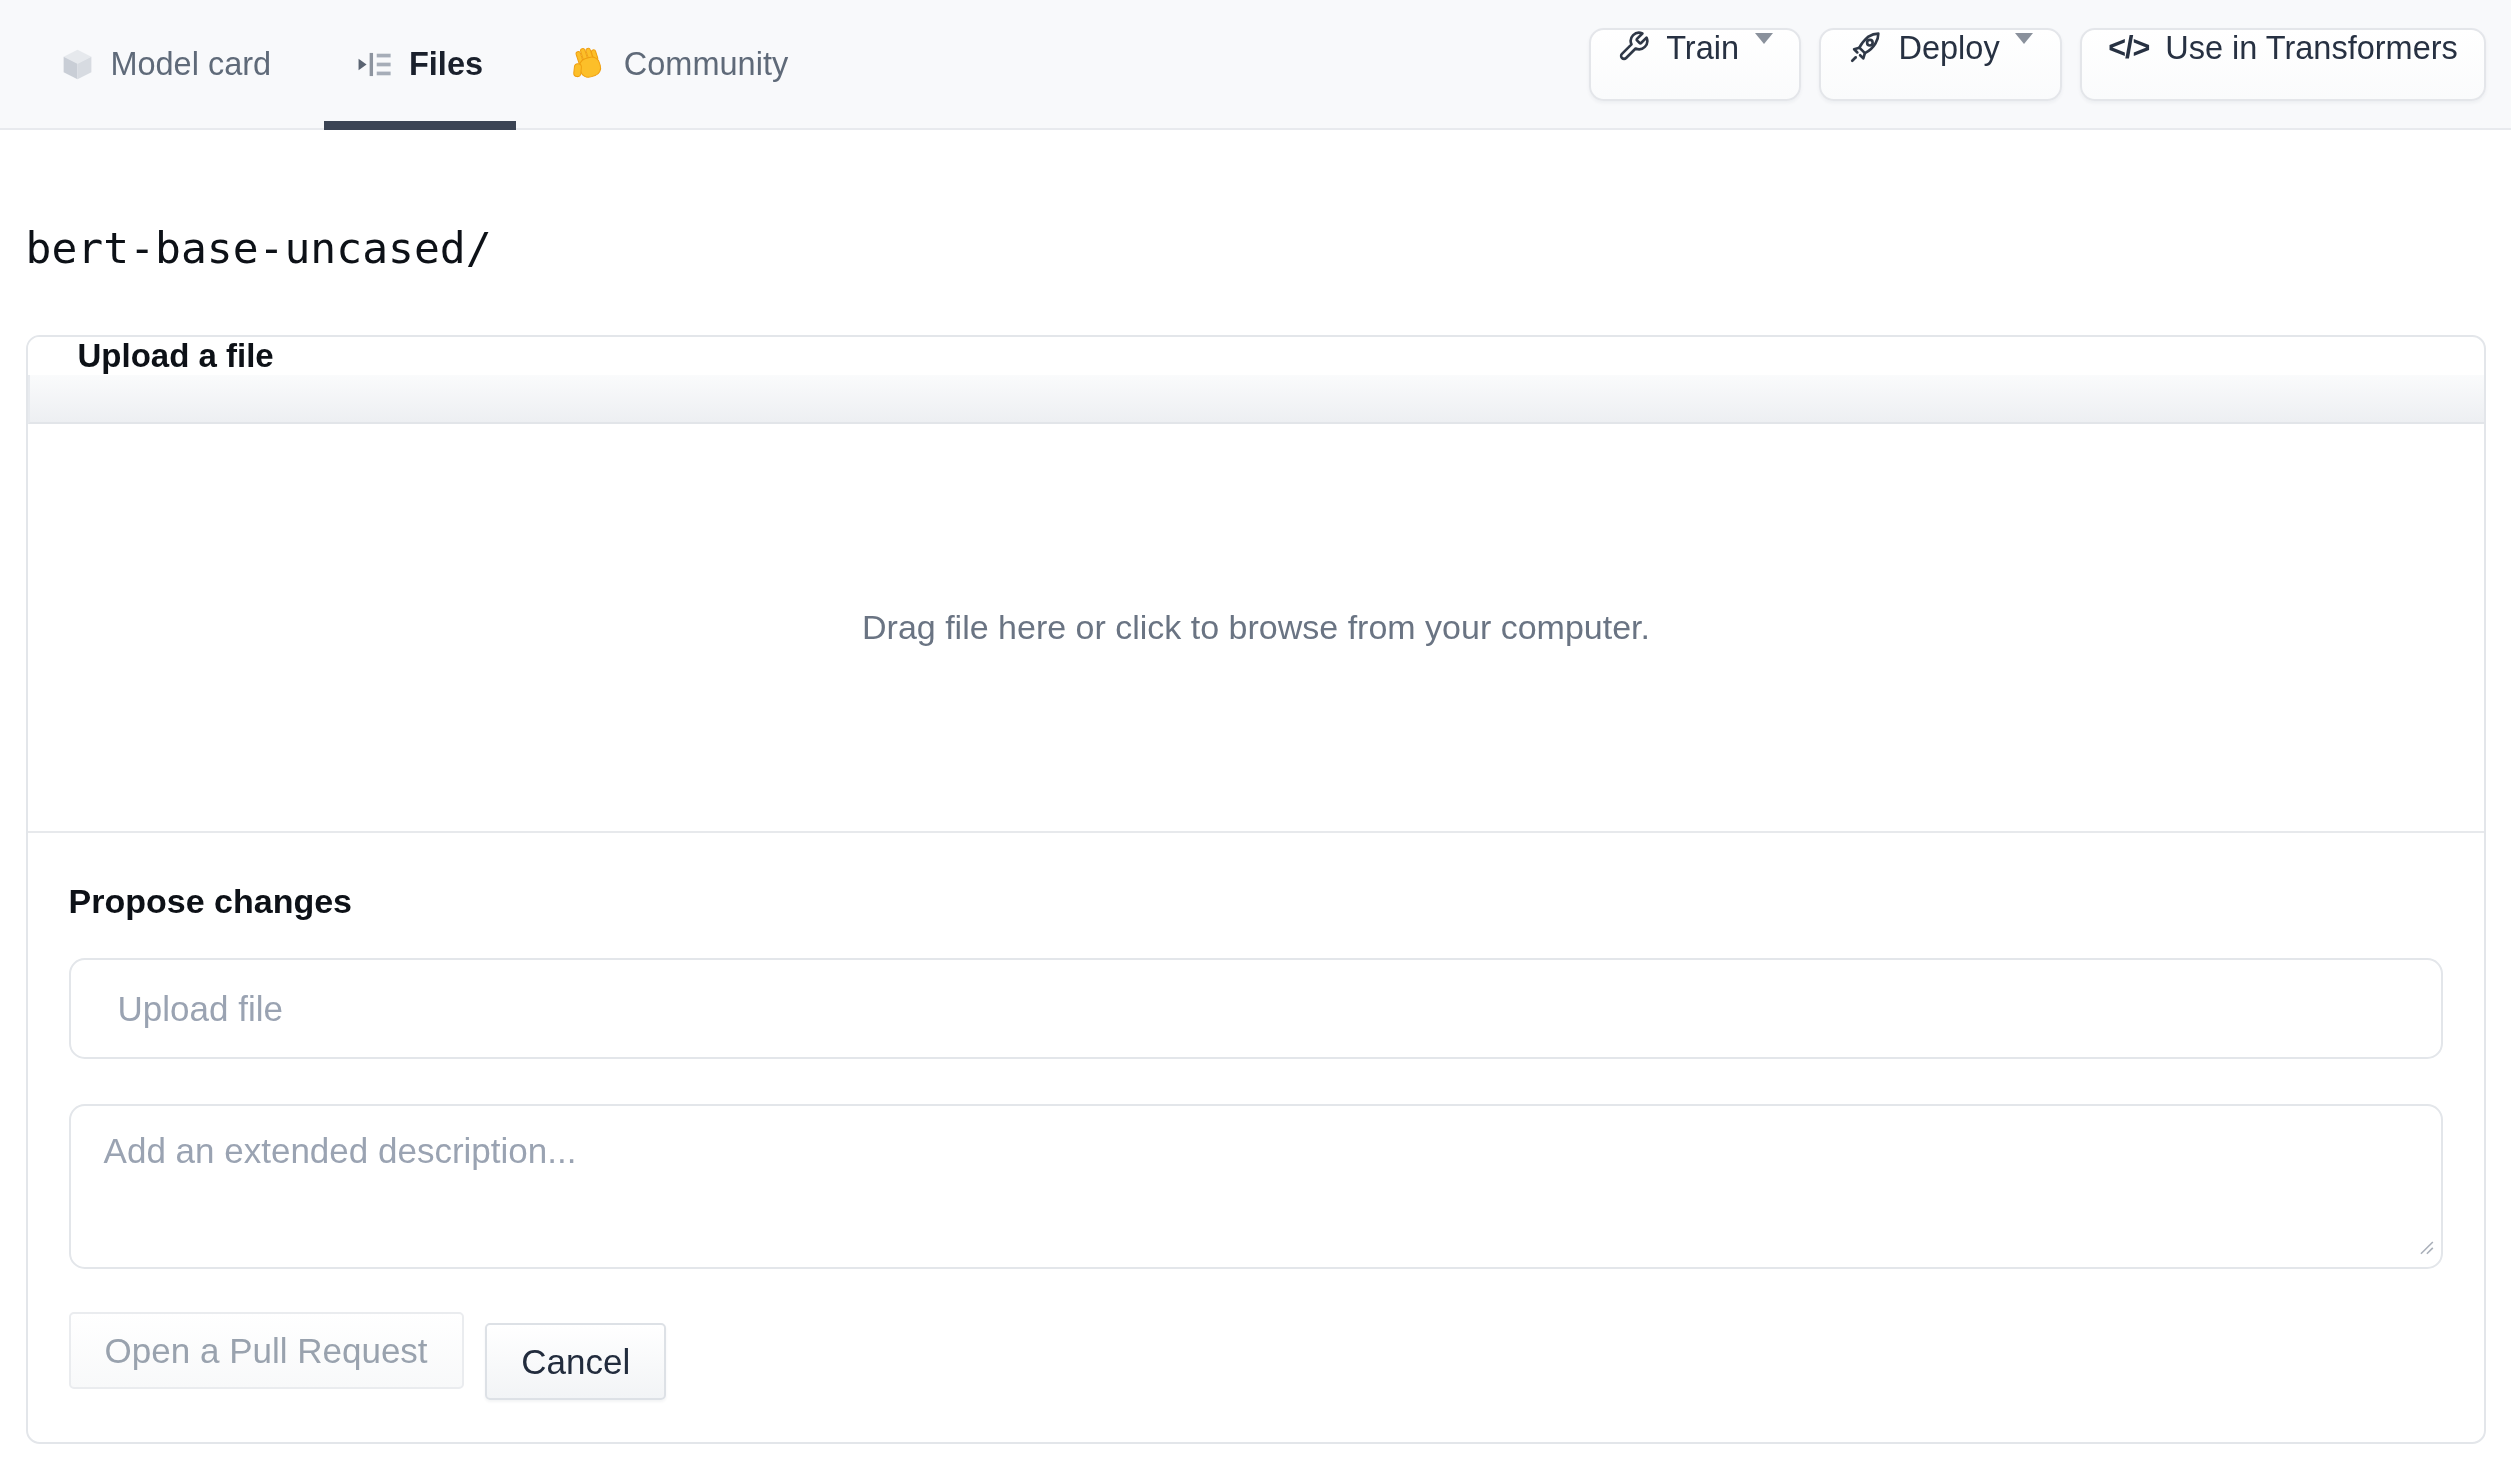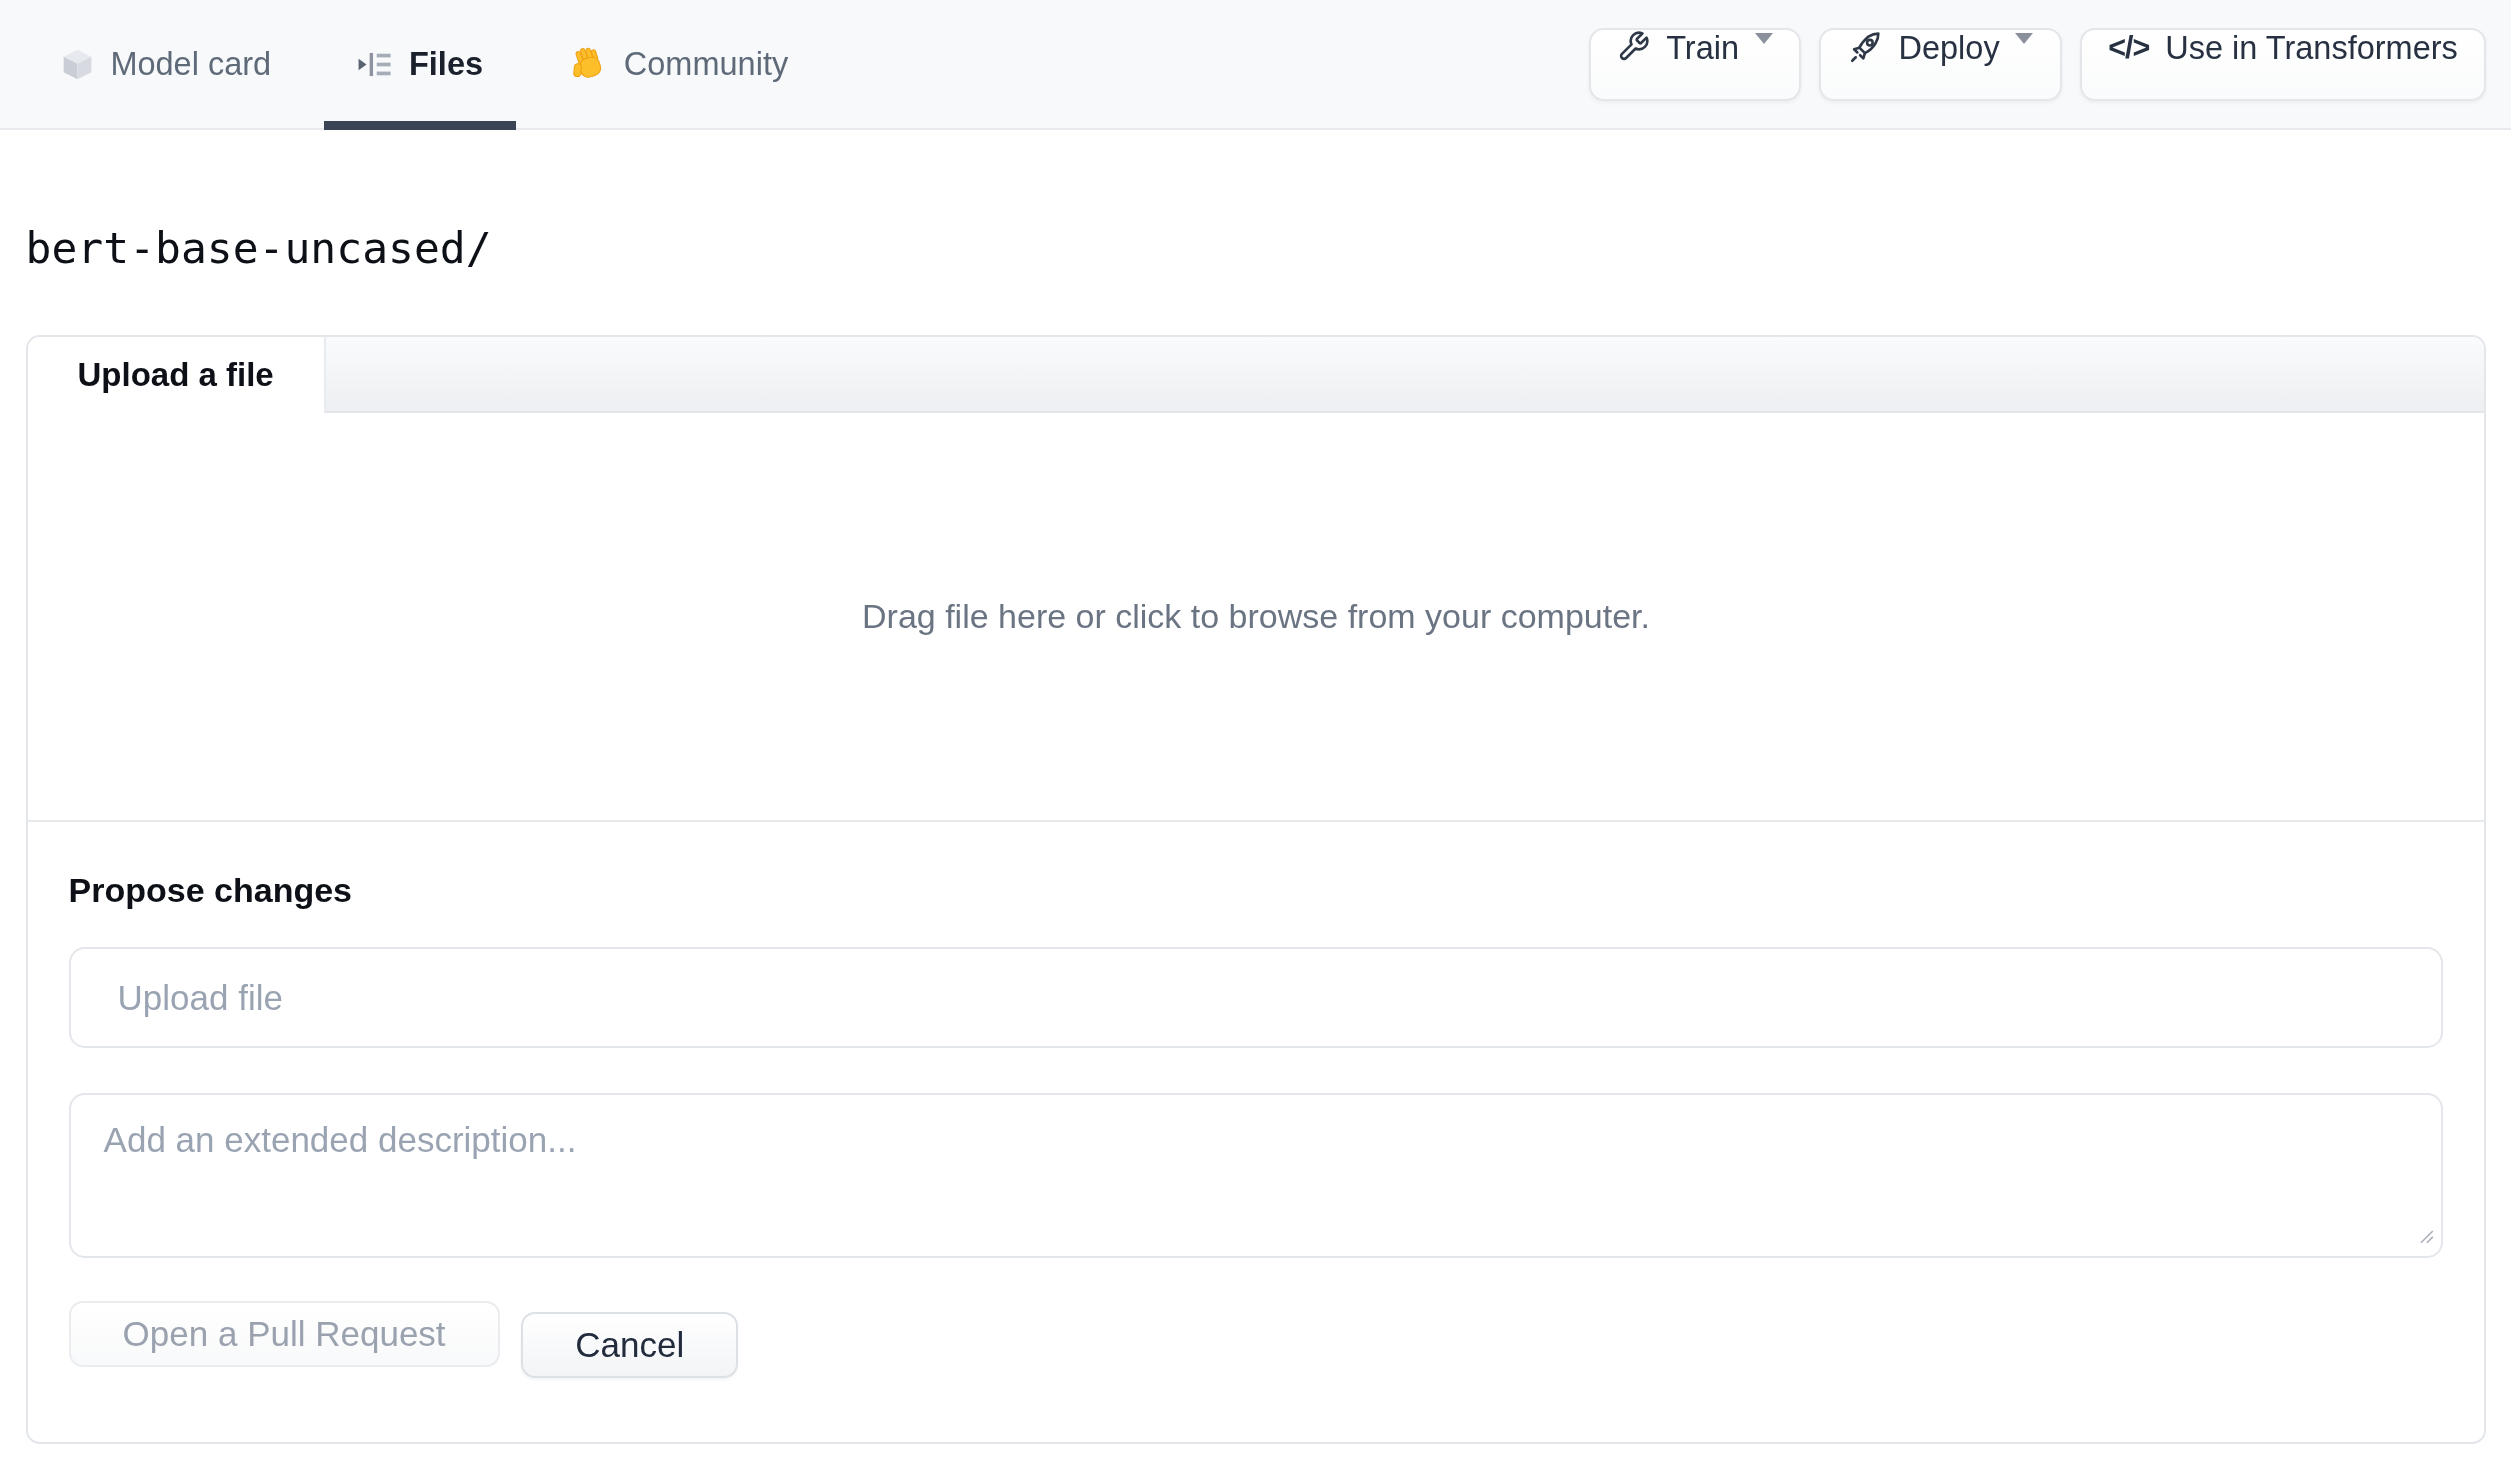--- a/index.html
+++ b/index.html
@@ -27,21 +27,21 @@
     border-right:9.9px solid transparent; border-top:11.8px solid #8a919c; margin-top:3.9px; }
   .code-glyph { font-size:30.5px; font-weight:600; color:#273142; letter-spacing:-1px; }
 
   
   .breadcrumb { margin:93px 0 0 25.6px; font-family:"DejaVu Sans Mono", monospace;
     font-size:43px; line-height:51px; color:#0d1117; cursor:pointer; width:max-content; }
 
   
   .panel { margin:61px 25.6px 0; height:1109px; background:#ffffff;
     border:2px solid #e3e6ea; border-radius:13.8px; overflow:hidden; }
-  .panel-tabs { height:76px; display:flex; }
+  .panel-tabs { height:87px; display:flex;flex-direction:column; }
   .upload-tab { width:296px; background:#ffffff; display:flex; align-items:center;
     justify-content:center; font-size:33px; font-weight:700; color:#0d1117; cursor:pointer; }
   .tabs-fill { flex:1; background:linear-gradient(to bottom,#fafbfc,#edeff2);
     border-left:2px solid #e8ebef; border-bottom:2px solid #e2e5e9; }
 
   .dropzone { height:407px; display:flex; align-items:center; justify-content:center;
     cursor:pointer; }
   .dropzone-text { font-size:34px; color:#6a7483; }
 
   .propose { border-top:2px solid #e7e9ec; padding:0 41px; }
@@ -51,22 +51,22 @@
     font-family:"Liberation Sans", sans-serif; color:#111827; background:#fff; outline:none; }
   .desc-wrap { position:relative; margin-top:45px; }
   .desc-textarea { display:block; width:100%; height:165px; border:2px solid #e3e6ea;
     border-radius:15.8px; padding:24.6px 33px; font-size:35px;
     font-family:"Liberation Sans", sans-serif; color:#111827; background:#fff;
     outline:none; resize:none; }
   .filename-input::placeholder, .desc-textarea::placeholder { color:#9aa3b2; opacity:1; }
   .resize-handle { position:absolute; right:9.9px; bottom:9.9px; cursor:nwse-resize; }
 
   .btn-row { margin-top:43px; display:flex; gap:21.7px; }
-  .btn { height:66px; display:flex; align-items:center; padding:0 52px;
-    border-radius:14px; font-size:35px; cursor:pointer; white-space:nowrap; }
+  .btn { height:77px; display:flex; align-items:center; padding:0 34px;
+    border-radius:5px; font-size:35px; cursor:pointer; white-space:nowrap; }
   .btn-pr { color:#99a2ae; background:linear-gradient(to bottom,#ffffff,#f8f9fa);
     border:2px solid #eaecef; }
   .btn-cancel { color:#222c3d; font-weight:500;
     background:linear-gradient(to bottom,#ffffff,#f2f4f6); border:2px solid #dde1e6;
     box-shadow:0 2px 3px rgba(25,35,60,.05);margin-top:11px; }
 </style>
 </head>
 <body>
 
 <header class="repo-nav">

